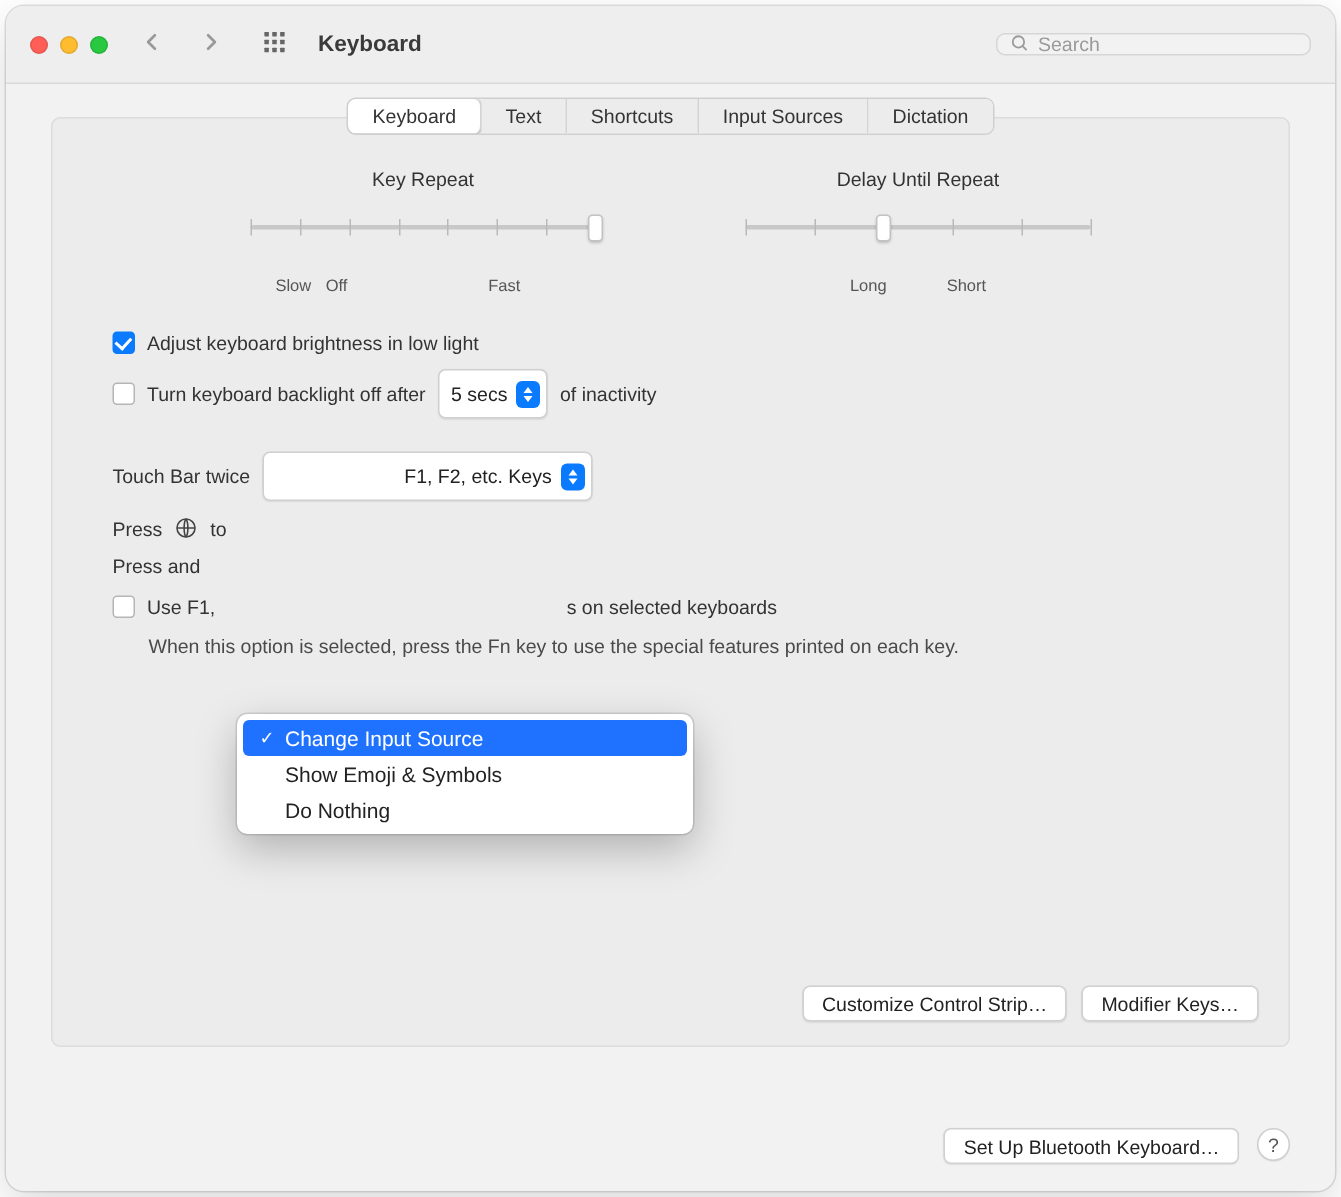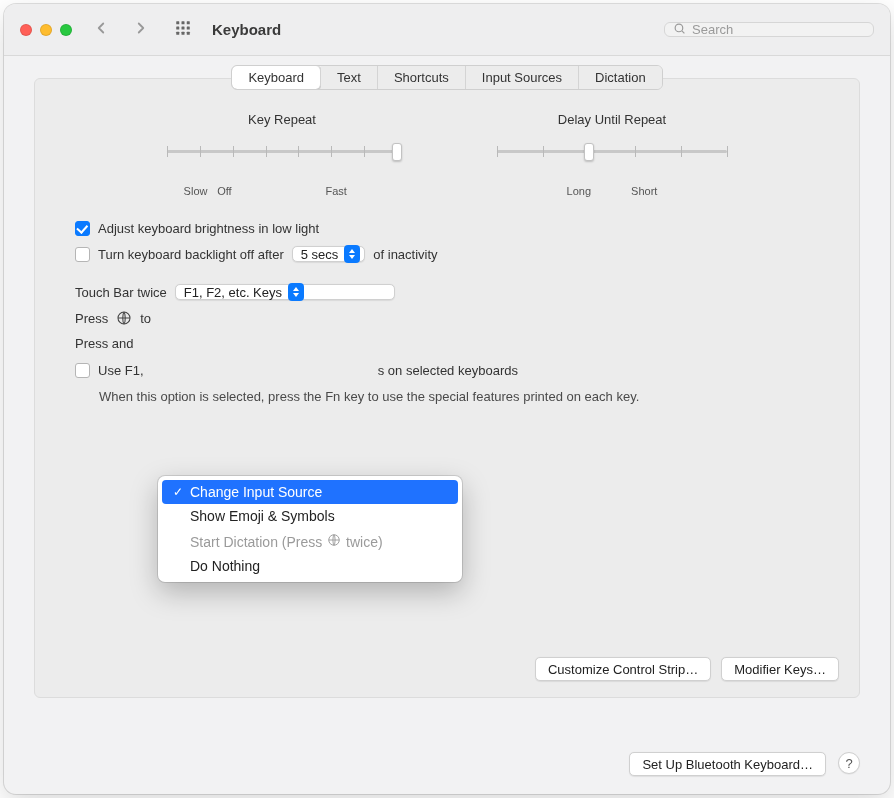--- a/index.html
+++ b/index.html
@@ -142,21 +142,21 @@
     background: #0a7aff; border-color: #0a7aff;
   }
   .chk.checked::after {
     content: ""; width: 8px; height: 5px;
     border: 2px solid #fff; border-top: 0; border-right: 0;
     transform: rotate(-48deg) translate(0,-1px);
   }
 
   .popup {
     display: inline-flex; align-items: center;
-    height: 16px; padding: 0 4px 0 8px;
+    height: 33px; padding: 0 4px 0 8px;
     background: #fff; border: 1px solid #d0d0d0;
     border-radius: 5px; font-size: 13px; color: #222;
     box-shadow: 0 0.5px 1px rgba(0,0,0,0.08);
     gap: 6px;
   }
   .popup .stepper {
     width: 16px; height: 18px; border-radius: 4px;
     background: #0a7aff;
     display: flex; flex-direction: column; align-items: center; justify-content: center;
   }
@@ -334,21 +334,21 @@
         <span>Turn keyboard backlight off after</span>
         <span class="popup">
           <span>5 secs</span>
           <span class="stepper"></span>
         </span>
         <span>of inactivity</span>
       </div>
 
       <div class="row" style="margin-top:22px">
         <span>Touch Bar twice</span>
-        <span class="popup" style="width:220px; justify-content:flex-start">
+        <span class="popup" style="width:220px; justify-content:flex-end">
           <span>F1, F2, etc. Keys</span>
           <span class="stepper"></span>
         </span>
       </div>
 
       <div class="row">
         <span>Press</span>
         <span class="globe">
           <svg viewBox="0 0 24 24" width="16" height="16" fill="none" stroke="#444" stroke-width="1.6">
                 <circle cx="12" cy="12" r="9"></circle>
@@ -380,31 +380,20 @@
 
     <div class="menu">
       <div class="item selected">
         <span class="check">✓</span>
         <span>Change Input Source</span>
       </div>
       <div class="item">
         <span class="check"></span>
         <span>Show Emoji &amp; Symbols</span>
       </div>
-      <div class="item disabled">
-        <span class="check"></span>
-        <span>
-          <span>Start Dictation (Press </span><span class="globe">
-              <svg viewBox="0 0 24 24" width="14" height="14" fill="none" stroke="#9a9a9a" stroke-width="1.6">
-                <circle cx="12" cy="12" r="9"></circle>
-                <path d="M3 12h18M12 3c2.5 3 2.5 15 0 18M12 3c-2.5 3-2.5 15 0 18"></path>
-              </svg>
-            </span><span> twice)</span>
-        </span>
-      </div>
       <div class="item">
         <span class="check"></span>
         <span>Do Nothing</span>
       </div>
     </div>
 
     <div class="outer-footer">
       <span class="btn">Set Up Bluetooth Keyboard…</span>
       <span class="help-btn">?</span>
     </div>

